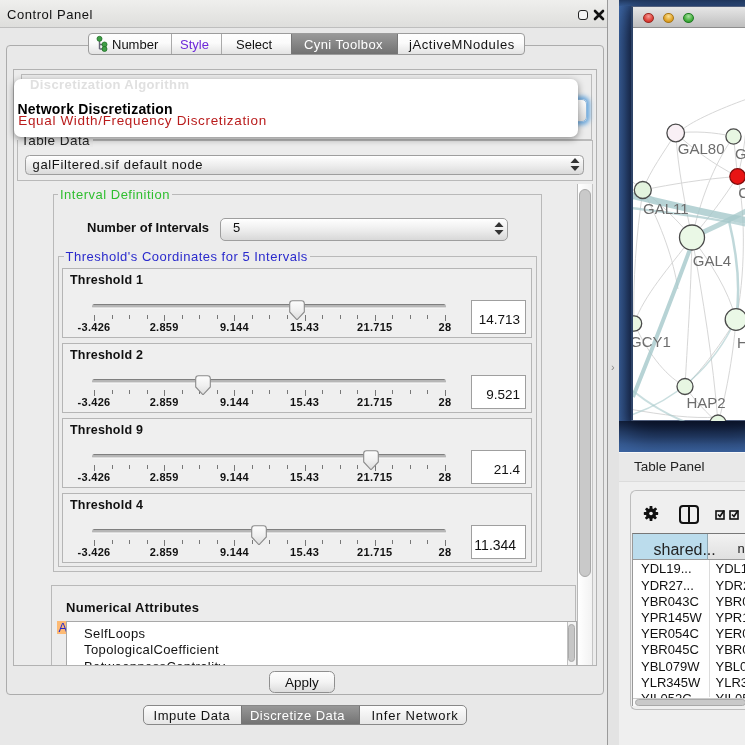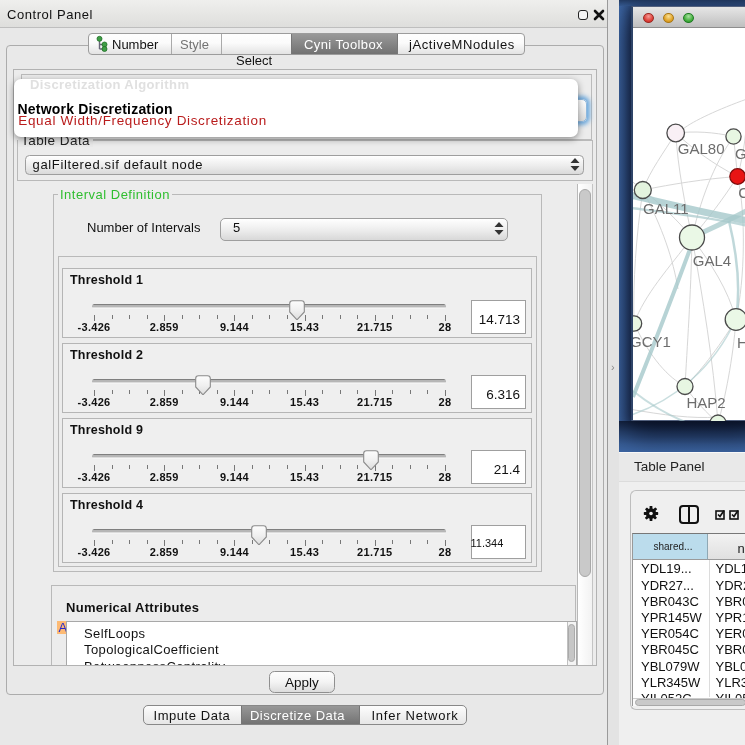--- a/index.html
+++ b/index.html
@@ -27,22 +27,22 @@
     <div class="abs" style="left:132.5px;top:0;width:1px;height:22px;background:#aaa;"></div>
     <div class="abs" style="left:202px;top:0;width:107.5px;height:22px;background:linear-gradient(#999,#6e6e6e);border-left:1px solid #777;border-right:1px solid #777;"></div>
   </div>
   <svg class="abs" style="left:95px;top:34px;" width="14" height="18" viewBox="0 0 14 18">
     <path d="M4.5 5.5 V15 M4.5 10.5 H9 M4.5 15 H9" stroke="#667" stroke-width="1.4" fill="none"></path>
     <circle cx="4.5" cy="4.8" r="2.5" fill="#3f9e46" stroke="#1f6e26" stroke-width="0.8"></circle>
     <circle cx="9.5" cy="10.5" r="2.5" fill="#3f9e46" stroke="#1f6e26" stroke-width="0.8"></circle>
     <circle cx="9.5" cy="15" r="2.5" fill="#3f9e46" stroke="#1f6e26" stroke-width="0.8"></circle>
   </svg>
   <div class="txt" style="left:112px;top:37.5px;font-size:13px;color:#111;">Number</div>
-  <div class="txt" style="left:180px;top:37.5px;font-size:13px;color:#737373;">Style</div>
-  <div class="txt" style="left:236px;top:37.5px;font-size:13px;color:#111;margin-top:16px;">Select</div>
+  <div class="txt" style="left:180px;top:37.5px;font-size:13px;color:#6d28d9;">Style</div>
+  <div class="txt" style="left:236px;top:37.5px;font-size:13px;color:#111;">Select</div>
   <div class="txt" style="left:304px;top:37.5px;font-size:13px;letter-spacing:0.4px;color:#fff;">Cyni Toolbox</div>
   <div class="txt" style="left:409px;top:37.5px;font-size:13px;letter-spacing:0.6px;color:#111;">jActiveMNodules</div>
 
   <div class="abs" style="left:13px;top:68.5px;width:584px;height:597.5px;border:1px solid #b2b2b2;background:#ececec;"></div>
 
   <div class="abs" style="left:21px;top:74px;width:571px;height:66px;border:1px solid #bbb;"></div>
 
   <div class="abs" style="left:430px;top:99px;width:157px;height:23px;border:1px solid #8fb8dd;border-radius:5px;background:linear-gradient(#fff,#dcdcdc);box-shadow:0 0 4px 2.5px rgba(90,160,220,0.85);"></div>
 
   <div class="abs" style="left:16.5px;top:140px;width:576px;height:40.5px;border:1px solid #b9b9b9;"></div>
@@ -53,29 +53,30 @@
     <path d="M6 0 L10.5 5 H1.5 Z" fill="#333"></path>
       <path d="M6 13 L1.5 8 H10.5 Z" fill="#333"></path>
   </svg>
 
   <div class="abs" style="left:576.5px;top:184px;width:16px;height:480.5px;background:linear-gradient(90deg,#fff,#f2f2f2);border-left:1px solid #b8b8b8;border-right:1px solid #c4c4c4;"></div>
   <div class="abs" style="left:579px;top:189px;width:11.5px;height:388px;background:#c9c9c9;border:1px solid #a8a8a8;border-radius:6px;"></div>
 
   <div class="abs" style="left:52.5px;top:194px;width:489.5px;height:378px;border:1px solid #b9b9b9;"></div>
   <div class="txt" style="left:58px;top:187.5px;font-size:13px;letter-spacing:0.5px;color:#2fbe2f;background:#ececec;padding:0 2px;">Interval Definition</div>
 
-  <div class="txt" style="left:87px;top:221px;font-size:13px;font-weight:normal;color:#111;">Number of Intervals</div>
+  <div class="txt" style="left:87px;top:221px;font-size:13px;font-weight:bold;color:#111;">Number of Intervals</div>
   <div class="abs combo" style="left:219.5px;top:217.5px;width:288.5px;height:23px;border:1px solid #9e9e9e;border-radius:5px;background:linear-gradient(#ffffff,#ececec 55%,#d8d8d8);"></div>
   <div class="txt" style="left:233px;top:221px;font-size:13px;color:#111;">5</div>
   <svg class="abs" style="left:493px;top:222px;" width="12" height="14" viewBox="0 0 12 14">
     <path d="M6 0 L10.5 5 H1.5 Z" fill="#333"></path>
       <path d="M6 13 L1.5 8 H10.5 Z" fill="#333"></path>
   </svg>
 
   <div class="abs" style="left:58px;top:256px;width:478.5px;height:311px;border:1px solid #b9b9b9;"></div>
+  <div class="txt" style="left:63.5px;top:250px;font-size:13px;letter-spacing:0.5px;color:#2a2acc;background:#ececec;padding:0 2px;">Threshold's Coordinates for 5 Intervals</div>
 
   <div class="abs" style="left:62px;top:267.5px;width:470px;height:70.5px;border:1px solid #b5b5b5;background:#efefef;"></div>
   <div class="txt" style="left:70px;top:274.0px;font-size:12.5px;font-weight:bold;letter-spacing:0.2px;color:#111;">Threshold 1</div>
   <div class="abs" style="left:92px;top:304.0px;width:354px;height:5px;border-radius:2.5px;background:linear-gradient(#7f7f7f 0 1px,#b6b6b6 1px 3px,#dcdcdc 3px 4px,#f4f4f4 4px 5px);"></div>
   <div class="abs" style="left:93.6px;top:315.0px;width:353px;height:3.5px;background:repeating-linear-gradient(90deg,#777 0 1px,transparent 1px 17.55px);"></div>
   <div class="abs" style="left:93.6px;top:315.0px;width:353px;height:6px;background:repeating-linear-gradient(90deg,#777 0 1px,transparent 1px 70.2px);"></div>
   <div class="txt" style="left:94.0px;top:322.0px;transform:translateX(-50%);font-size:11px;font-weight:bold;letter-spacing:0.3px;color:#111;">-3.426</div>
   <div class="txt" style="left:164.2px;top:322.0px;transform:translateX(-50%);font-size:11px;font-weight:bold;letter-spacing:0.3px;color:#111;">2.859</div>
   <div class="txt" style="left:234.4px;top:322.0px;transform:translateX(-50%);font-size:11px;font-weight:bold;letter-spacing:0.3px;color:#111;">9.144</div>
   <div class="txt" style="left:304.6px;top:322.0px;transform:translateX(-50%);font-size:11px;font-weight:bold;letter-spacing:0.3px;color:#111;">15.43</div>
@@ -108,21 +109,21 @@
       <defs>
         <linearGradient id="thg1" x1="0" y1="0" x2="0" y2="1">
           <stop offset="0" stop-color="#fdfdfd"></stop>
           <stop offset="0.5" stop-color="#f0f0f0"></stop>
           <stop offset="1" stop-color="#dcdcdc"></stop>
         </linearGradient>
       </defs>
       <path d="M3.5 0.7 H12.5 Q15.3 0.7 15.3 3.5 V12 L8 19.8 L0.7 12 V3.5 Q0.7 0.7 3.5 0.7 Z" fill="url(#thg1)" stroke="#8a8a8a" stroke-width="1.1"></path>
     </svg>
   <div class="abs" style="left:470.5px;top:375.2px;width:55px;height:33.5px;background:#fff;border:1.5px solid #9f9f9f;"></div>
-  <div class="txt" style="left:470.5px;top:388.0px;width:49.5px;text-align:right;font-size:13.5px;color:#111;">6.316</div>
+  <div class="txt" style="left:470.5px;top:388.0px;width:49.5px;text-align:right;font-size:13.5px;color:#111;">9.521</div>
   <div class="abs" style="left:62px;top:417.5px;width:470px;height:70.5px;border:1px solid #b5b5b5;background:#efefef;"></div>
   <div class="txt" style="left:70px;top:424.0px;font-size:12.5px;font-weight:bold;letter-spacing:0.2px;color:#111;">Threshold 9</div>
   <div class="abs" style="left:92px;top:454.0px;width:354px;height:5px;border-radius:2.5px;background:linear-gradient(#7f7f7f 0 1px,#b6b6b6 1px 3px,#dcdcdc 3px 4px,#f4f4f4 4px 5px);"></div>
   <div class="abs" style="left:93.6px;top:465.0px;width:353px;height:3.5px;background:repeating-linear-gradient(90deg,#777 0 1px,transparent 1px 17.55px);"></div>
   <div class="abs" style="left:93.6px;top:465.0px;width:353px;height:6px;background:repeating-linear-gradient(90deg,#777 0 1px,transparent 1px 70.2px);"></div>
   <div class="txt" style="left:94.0px;top:472.0px;transform:translateX(-50%);font-size:11px;font-weight:bold;letter-spacing:0.3px;color:#111;">-3.426</div>
   <div class="txt" style="left:164.2px;top:472.0px;transform:translateX(-50%);font-size:11px;font-weight:bold;letter-spacing:0.3px;color:#111;">2.859</div>
   <div class="txt" style="left:234.4px;top:472.0px;transform:translateX(-50%);font-size:11px;font-weight:bold;letter-spacing:0.3px;color:#111;">9.144</div>
   <div class="txt" style="left:304.6px;top:472.0px;transform:translateX(-50%);font-size:11px;font-weight:bold;letter-spacing:0.3px;color:#111;">15.43</div>
   <div class="txt" style="left:374.8px;top:472.0px;transform:translateX(-50%);font-size:11px;font-weight:bold;letter-spacing:0.3px;color:#111;">21.715</div>
@@ -154,21 +155,21 @@
       <defs>
         <linearGradient id="thg3" x1="0" y1="0" x2="0" y2="1">
           <stop offset="0" stop-color="#fdfdfd"></stop>
           <stop offset="0.5" stop-color="#f0f0f0"></stop>
           <stop offset="1" stop-color="#dcdcdc"></stop>
         </linearGradient>
       </defs>
       <path d="M3.5 0.7 H12.5 Q15.3 0.7 15.3 3.5 V12 L8 19.8 L0.7 12 V3.5 Q0.7 0.7 3.5 0.7 Z" fill="url(#thg3)" stroke="#8a8a8a" stroke-width="1.1"></path>
     </svg>
   <div class="abs" style="left:470.5px;top:525.2px;width:55px;height:33.5px;background:#fff;border:1.5px solid #9f9f9f;"></div>
-  <div class="txt" style="left:470.5px;top:538.0px;width:49.5px;text-align:left;font-size:11px;color:#111;">11.344</div>
+  <div class="txt" style="left:470.5px;top:538.0px;width:49.5px;text-align:center;font-size:14px;color:#111;">11.344</div>
 
   <div class="abs" style="left:50.5px;top:584.5px;width:525px;height:80px;border:1px solid #b9b9b9;border-bottom:none;"></div>
   <div class="txt" style="left:56.5px;top:578.5px;font-size:13px;letter-spacing:0.55px;color:#2a2acc;background:#fdba74;padding:0 2px;margin-top:42px;">Attributes to discretize</div>
   <div class="txt" style="left:66px;top:600.5px;font-size:13px;font-weight:bold;letter-spacing:0.3px;color:#111;">Numerical Attributes</div>
   <div class="abs" style="left:66px;top:621px;width:511px;height:43.5px;border:1px solid #a8a8a8;border-bottom:none;background:#fff;overflow:hidden;">
     <div class="txt" style="left:17px;top:4.5px;font-size:13px;letter-spacing:0.4px;color:#111;">SelfLoops</div>
     <div class="txt" style="left:17px;top:21px;font-size:13px;letter-spacing:0.4px;color:#111;">TopologicalCoefficient</div>
     <div class="txt" style="left:17px;top:37.5px;font-size:13px;letter-spacing:0.4px;color:#111;">BetweennessCentrality</div>
     <div class="abs" style="right:0;top:0;width:9px;height:43.5px;background:#f4f4f4;border-left:1px solid #c0c0c0;"></div>
     <div class="abs" style="right:1px;top:1.5px;width:7px;height:38px;background:#c6c6c6;border:1px solid #aaa;border-radius:3.5px;"></div>
@@ -289,21 +290,21 @@
 <svg class="abs" style="left:714.5px;top:509px;" width="30" height="11" viewBox="0 0 30 11">
   <rect x="1" y="2" width="8" height="8" fill="none" stroke="#111" stroke-width="1.6"></rect>
   <path d="M3 5.5 L5 7.5 L9 1.5" stroke="#111" stroke-width="1.7" fill="none"></path>
   <rect x="15" y="2" width="8" height="8" fill="none" stroke="#111" stroke-width="1.6"></rect>
   <path d="M17 5.5 L19 7.5 L23 1.5" stroke="#111" stroke-width="1.7" fill="none"></path>
 </svg>
 
 <div class="abs" style="left:631.5px;top:533px;width:113.5px;height:172.5px;border-top:1px solid #777;border-left:1px solid #999;background:#fff;overflow:hidden;">
   <div class="abs" style="left:0;top:0;width:75.5px;height:26px;background:#bbdcec;border-right:1px solid #8fa8b4;border-bottom:1px solid #9a9a9a;"></div>
   <div class="abs" style="left:75.5px;top:0;width:38px;height:26px;background:linear-gradient(#f2f2f2,#e0e0e0);border-bottom:1px solid #9a9a9a;"></div>
-  <div class="txt" style="left:21px;top:8px;font-size:10px;color:#222;">shared...</div>
+  <div class="txt" style="left:21px;top:8px;font-size:16px;color:#222;">shared...</div>
   <div class="txt" style="left:105px;top:8px;font-size:13px;color:#222;">na</div>
   <div class="abs" style="left:76px;top:26px;width:1px;height:137px;background:#dcdcdc;"></div>
   <div class="txt" style="left:8.5px;top:28.3px;font-size:13px;color:#111;">YDL19...</div>
   <div class="txt" style="left:83px;top:28.3px;font-size:13px;color:#111;">YDL194W</div>
   <div class="txt" style="left:8.5px;top:44.5px;font-size:13px;color:#111;">YDR27...</div>
   <div class="txt" style="left:83px;top:44.5px;font-size:13px;color:#111;">YDR277C</div>
   <div class="txt" style="left:8.5px;top:60.7px;font-size:13px;color:#111;">YBR043C</div>
   <div class="txt" style="left:83px;top:60.7px;font-size:13px;color:#111;">YBR043C</div>
   <div class="txt" style="left:8.5px;top:76.9px;font-size:13px;color:#111;">YPR145W</div>
   <div class="txt" style="left:83px;top:76.9px;font-size:13px;color:#111;">YPR145W</div>

